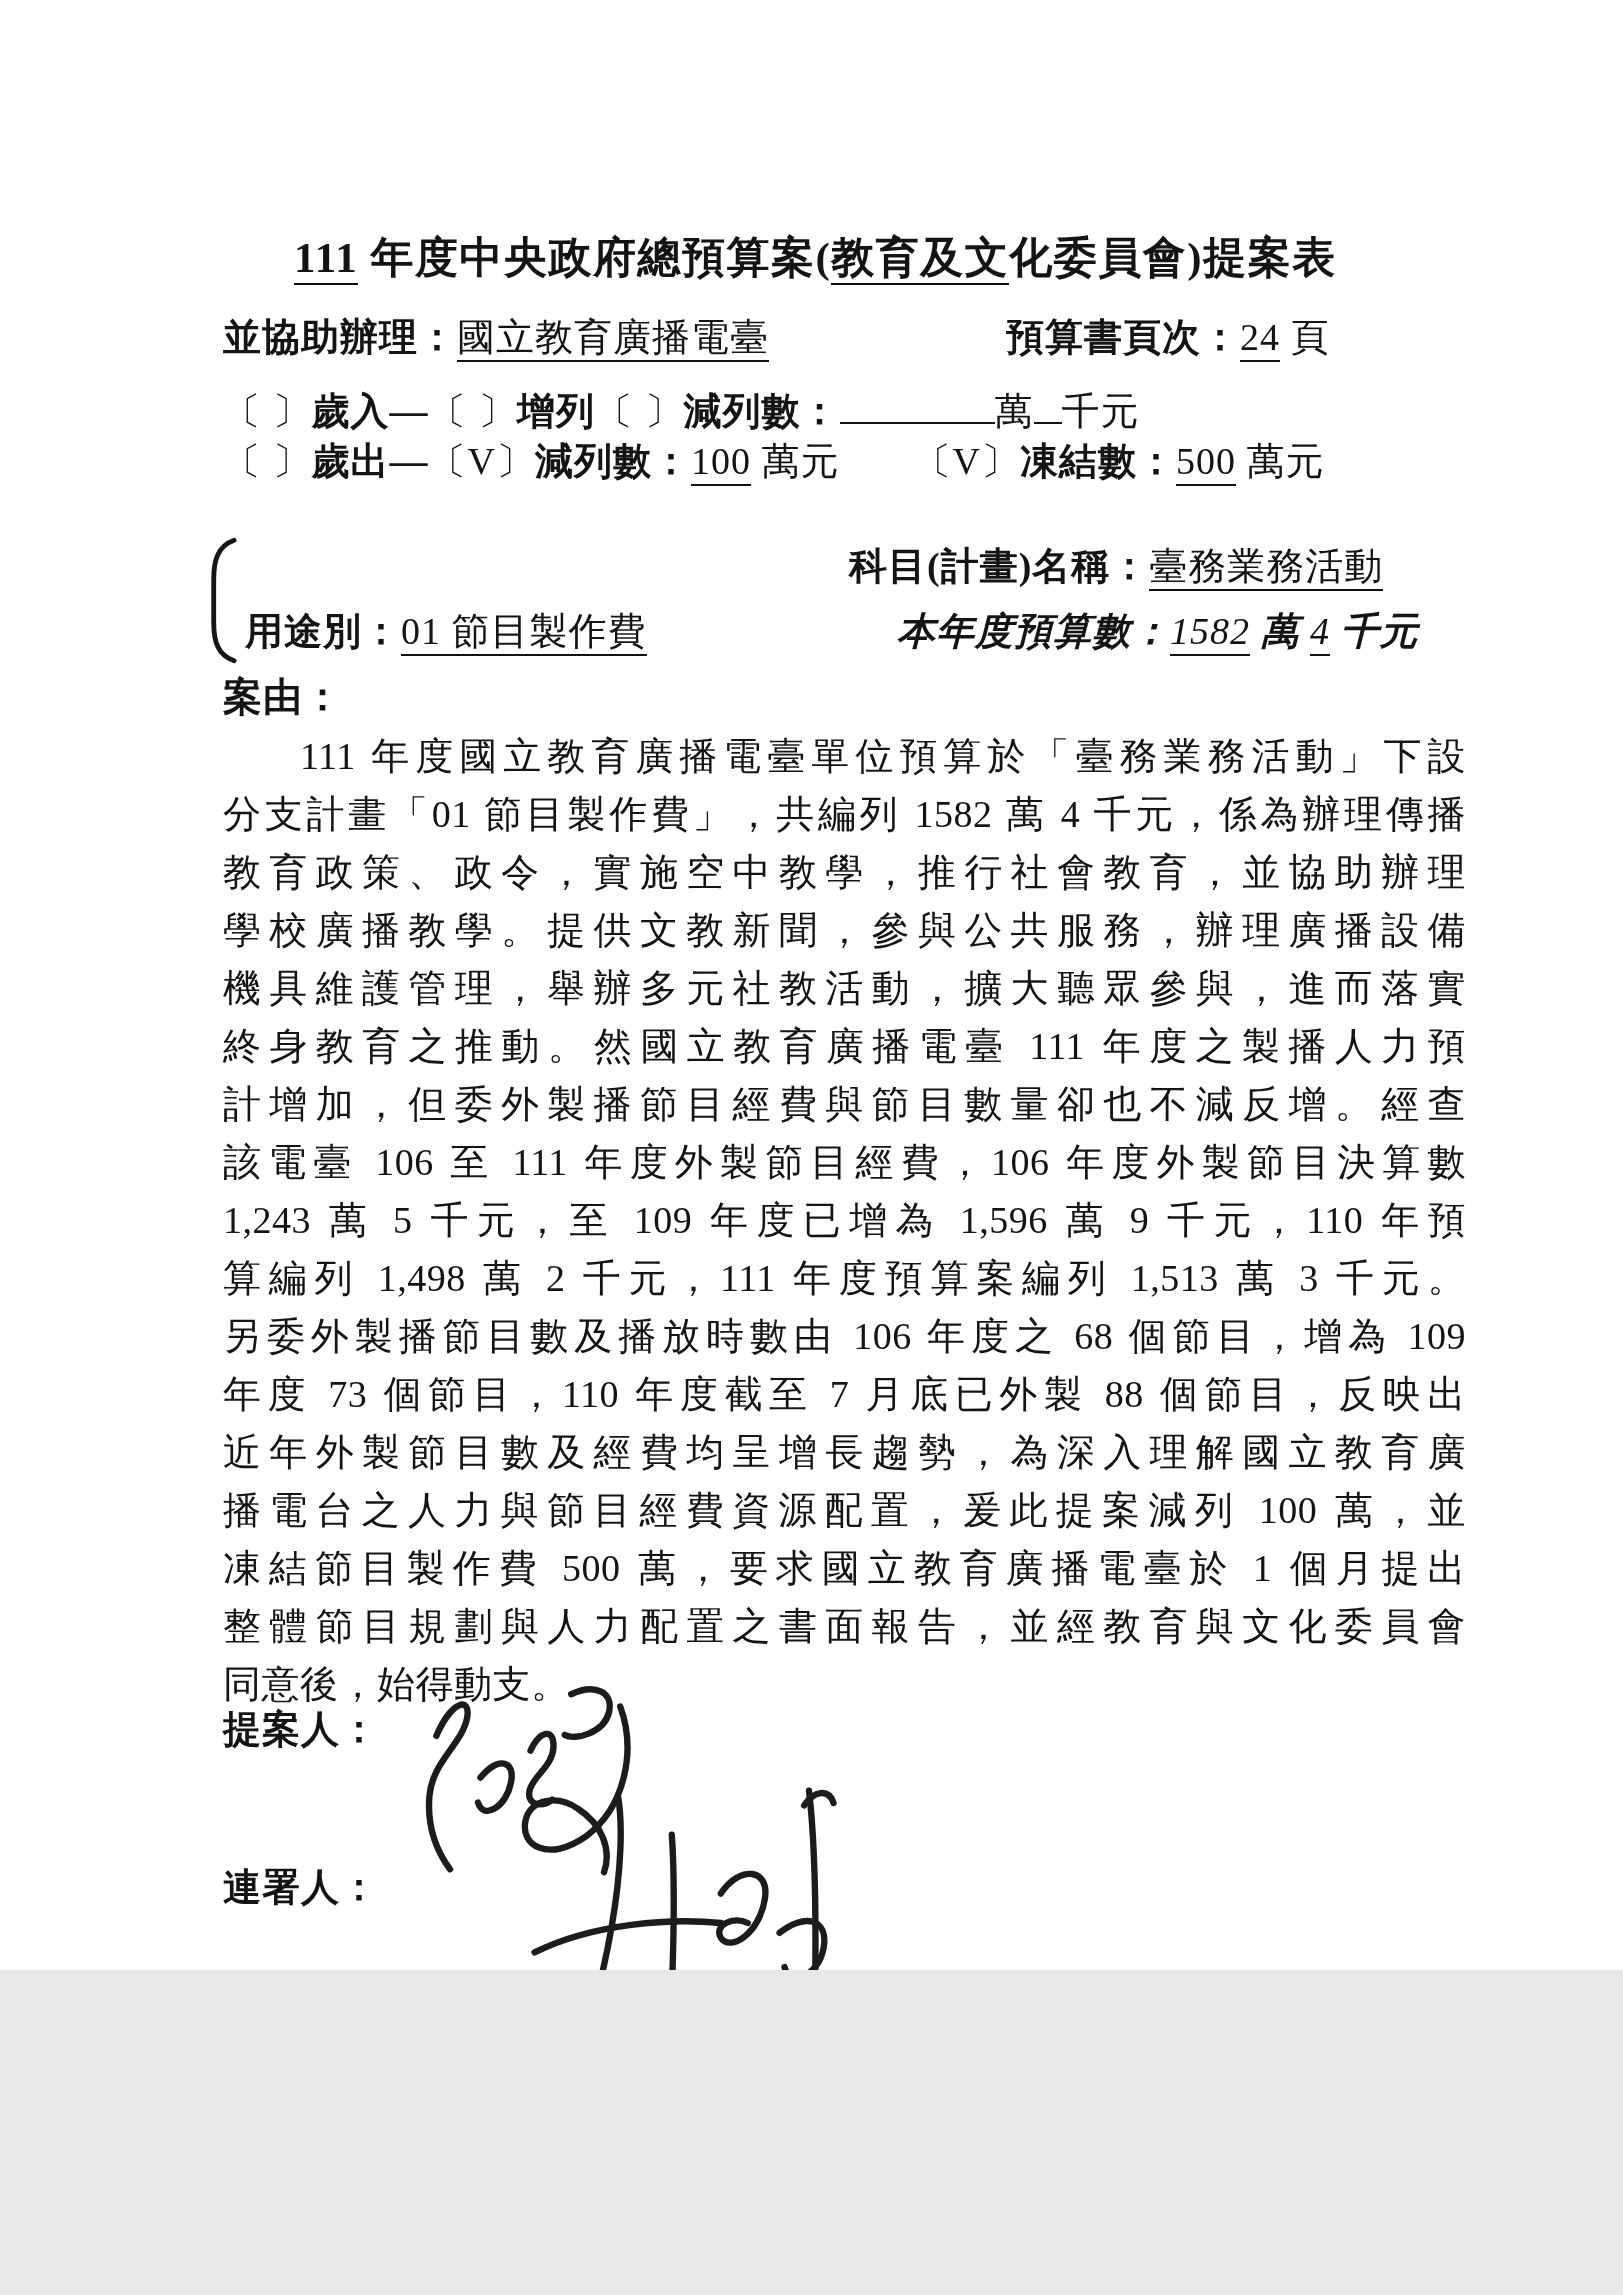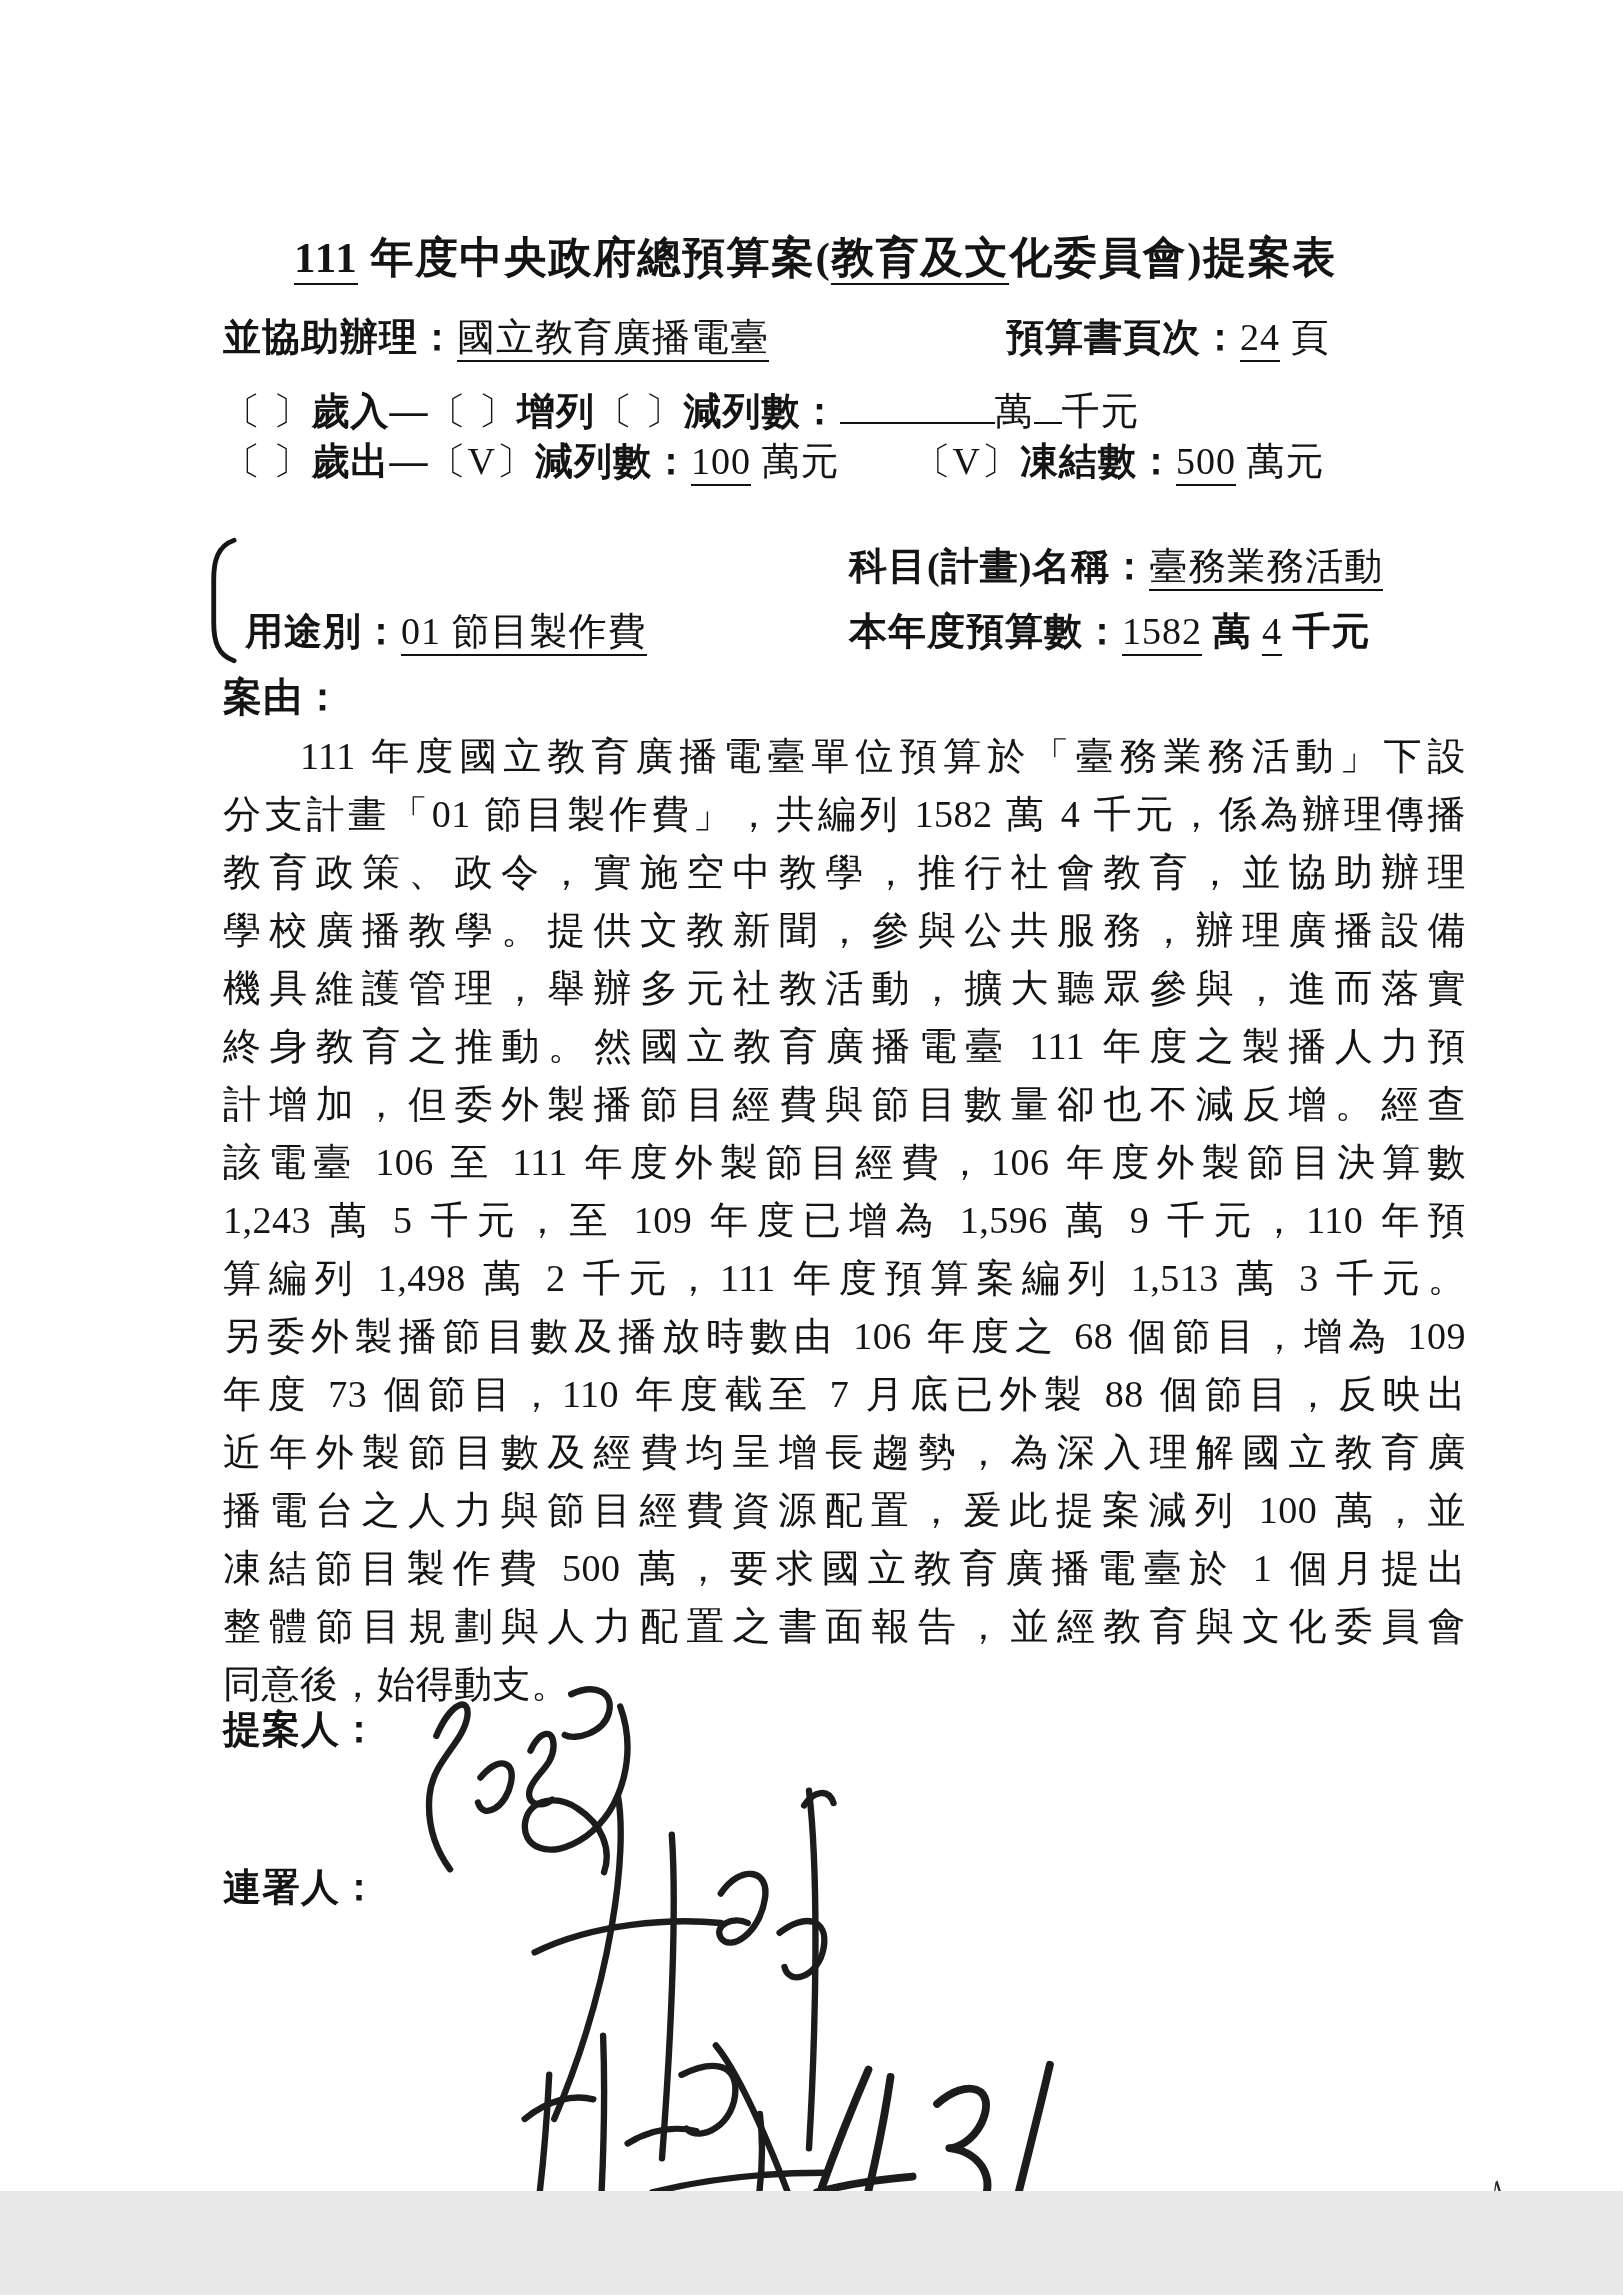--- a/index.html
+++ b/index.html
@@ -1,18 +1,18 @@
 <!DOCTYPE html>
 <html style="font-size:7.8px"><head>
 <meta charset="utf-8">
 <style>
   html,body{margin:0;padding:0;background:#e8e8e8;}
   .page{
     position:relative;
-    width:1624px;height:2191px;
+    width:1624px;height:1970px;
     background:#ffffff;
     font-family:"Liberation Serif","DejaVu Serif",serif;
     color:#141414;
     overflow:hidden;
   }
   .abs{position:absolute;line-height:1.25;white-space:nowrap;}
   .b{font-weight:700;}
   .title{
     font-size:43px;font-weight:700;letter-spacing:1.5px;
   }
@@ -70,21 +70,21 @@
   <svg class="sig-svg bracket-svg" style="left:204px;top:535px;" width="34" height="132" viewBox="0 0 70 270">
     <path d="M62,10 C28,22 20,52 20,90 L20,178 C20,218 28,246 62,258"></path>
   </svg>
 
   <div class="abs hdr" style="left:849px;top:543px;">
     <span class="b">科目(計畫)名稱：</span><span class="u">臺務業務活動</span>
   </div>
   <div class="abs hdr" style="left:245px;top:608px;">
     <span class="b">用途別：</span><span class="u">01 節目製作費</span>
   </div>
-  <div class="abs hdr" style="left:849px;top:608px;">
+  <div class="abs hdr" style="left:897px;top:608px;font-style:italic;">
     <span class="b">本年度預算數：</span><span class="u">1582</span><span class="b"> 萬 </span><span class="u">4</span><span class="b"> 千元</span>
   </div>
 
   <div class="abs hdr b" style="left:223px;top:673px;font-size:39px;">案由：</div>
 
   <div class="body-text">
       <div class="body-line">111 年度國立教育廣播電臺單位預算於「臺務業務活動」下設</div>
       <div class="body-line">分支計畫「01 節目製作費」，共編列 1582 萬 4 千元，係為辦理傳播</div>
       <div class="body-line">教育政策、政令，實施空中教學，推行社會教育，並協助辦理</div>
       <div class="body-line">學校廣播教學。提供文教新聞，參與公共服務，辦理廣播設備</div>

